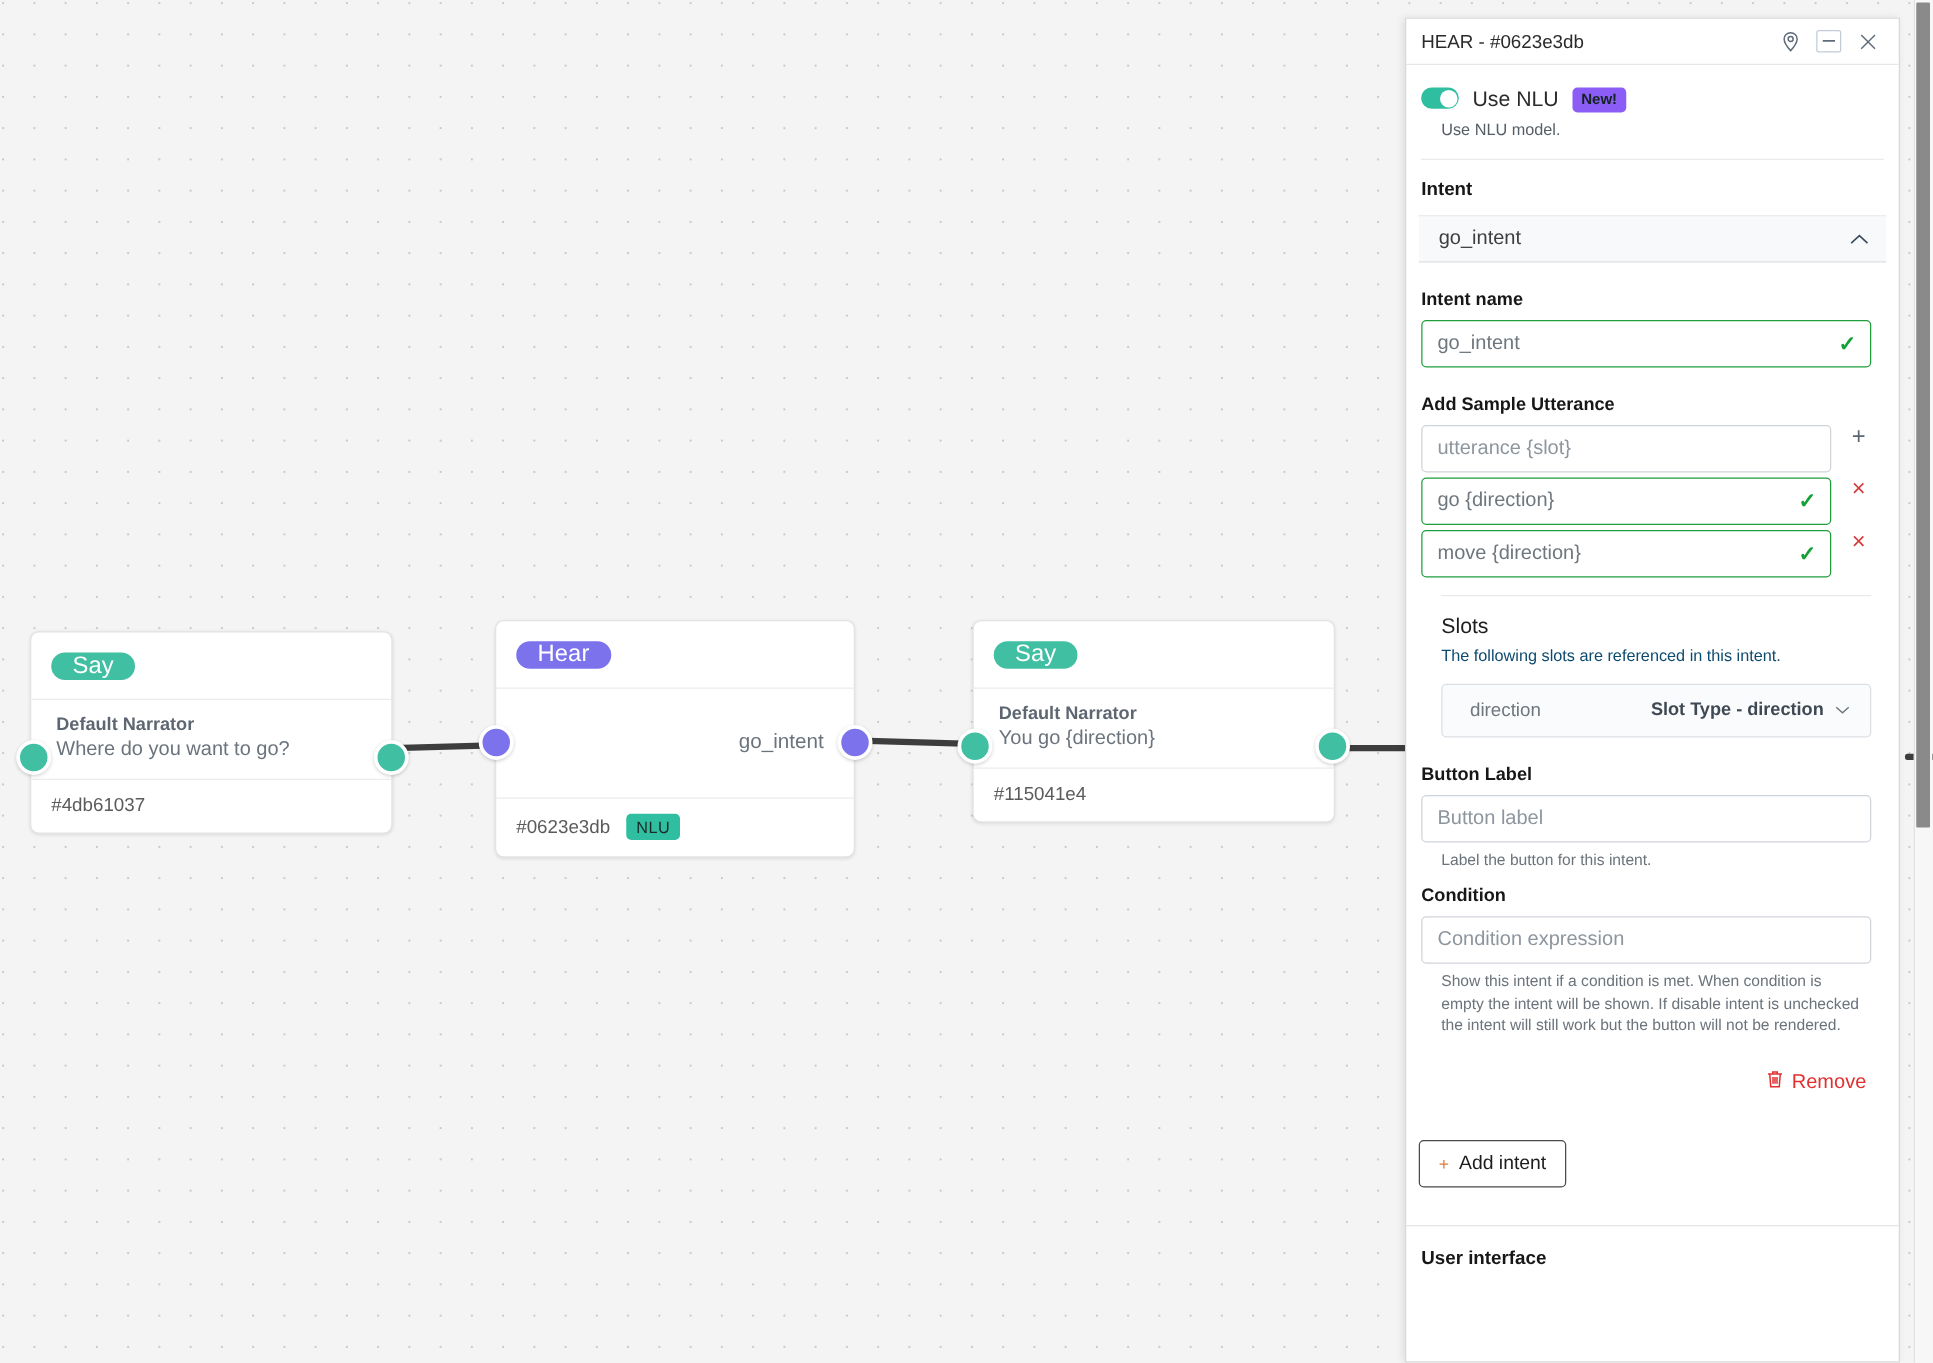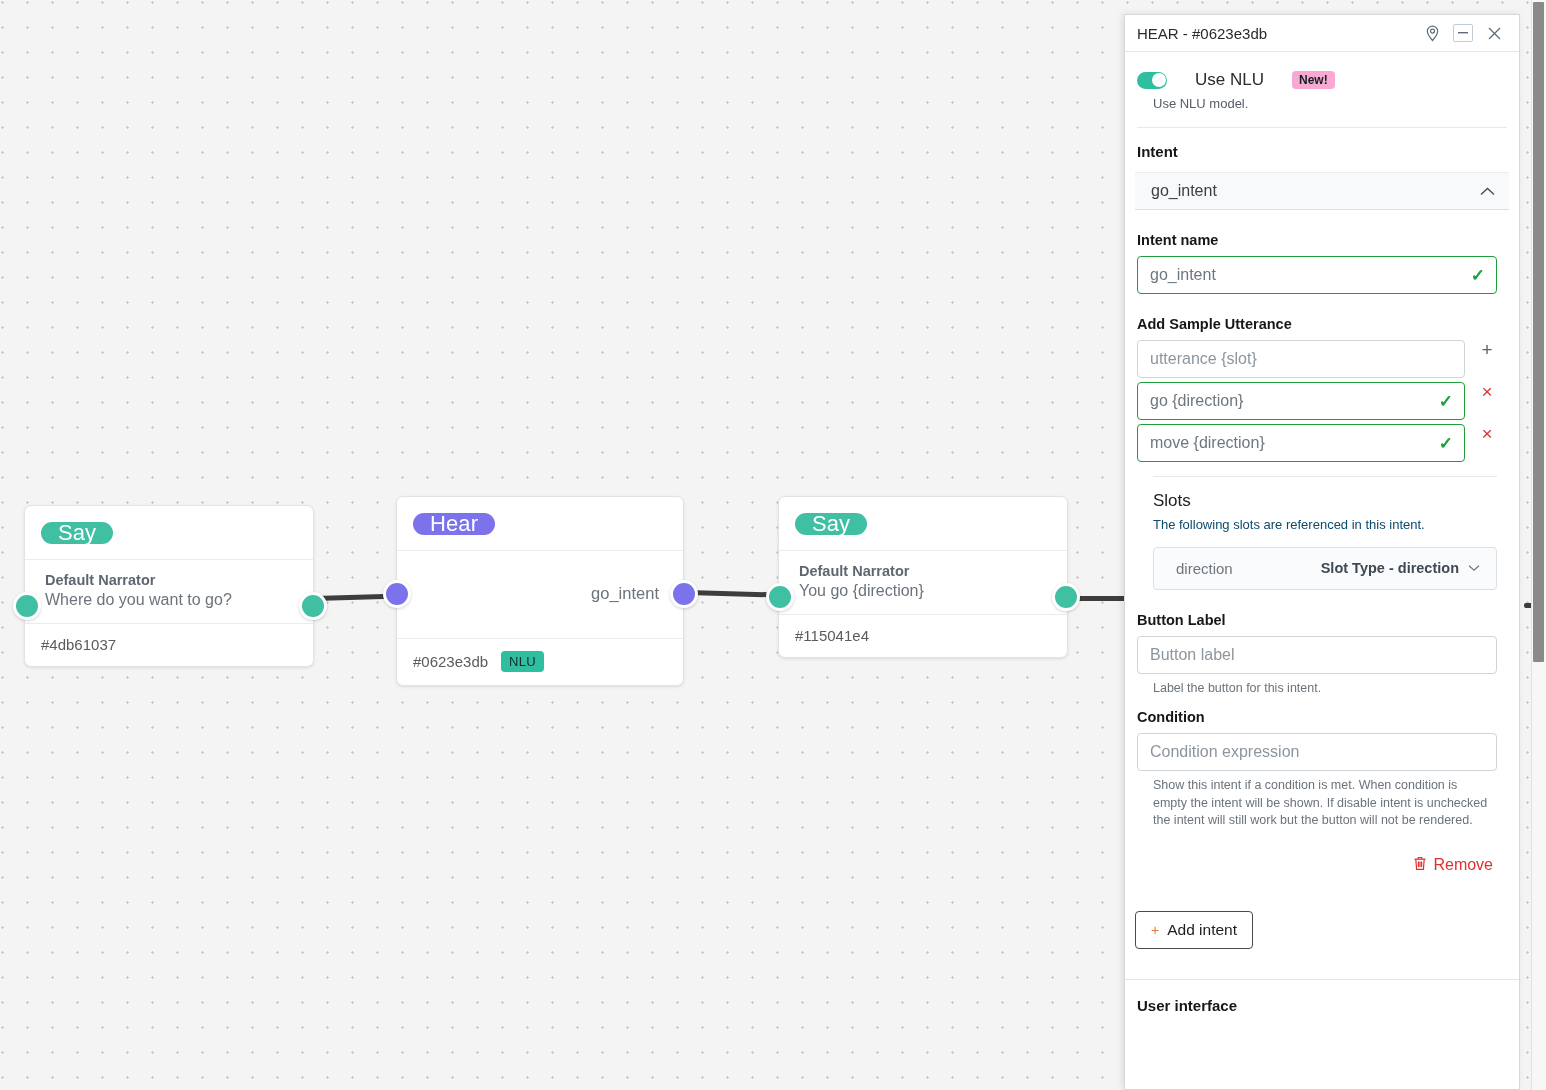--- a/index.html
+++ b/index.html
@@ -39,21 +39,21 @@
   }
   .pill {
     display: inline-flex;
     align-items: center;
     justify-content: center;
     height: 22px;
     min-width: 60px;
     padding: 0 17px;
     border-radius: 16px;
     color: #ffffff;
-    font-size: 22px;
+    font-size: 19px;
     letter-spacing: .1px;
   }
   .pill.say  { background: #41bfa2; }
   .pill.hear { background: #7b72ec; }
 
   .node-body {
     border-bottom: 1px solid #ececec;
     padding: 12px 16px 14px 20px;
     min-height: 63px;
   }
@@ -147,41 +147,40 @@
   .titlebar-btn.boxed {
     border: 1px solid #c2ccd6;
     border-radius: 2px;
     width: 20px; height: 18px;
   }
 
   .panel-inner { padding: 0; }
 
   .nlu-row {
     display: flex;
-    align-items: center;
-    gap: 28px;
+    gap: 11px;
     padding: 18px 12px 0 12px;
   }
   .toggle {
     width: 30px; height: 17px;
     border-radius: 9px;
     background: #2fbfa0;
     position: relative;
     flex: none;
   }
   .toggle .knob {
     position: absolute;
     right: 1.5px; top: 1.5px;
     width: 14px; height: 14px;
     border-radius: 50%;
     background: #ffffff;
   }
   .nlu-label { font-size: 17px; color: #2b2b2b; }
   .new-badge {
-    background: #f9a8d4;
+    background: #8b5cf6;
     color: #11231f;
     font-size: 12px;
     font-weight: bold;
     padding: 2px 7px;
     border-radius: 4px;
   }
   .nlu-help {
     font-size: 13px;
     color: #555d65;
     padding: 6px 12px 0 28px;

